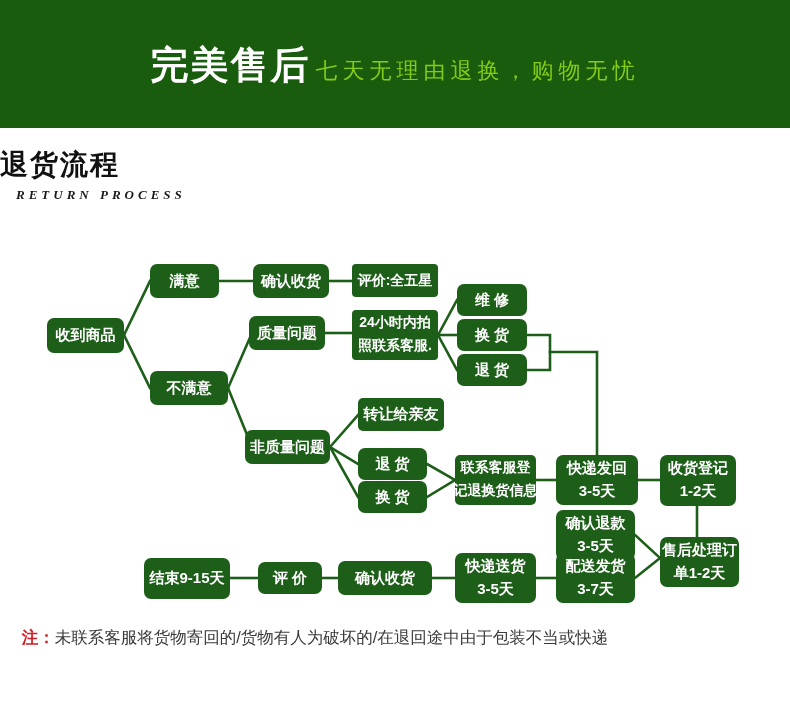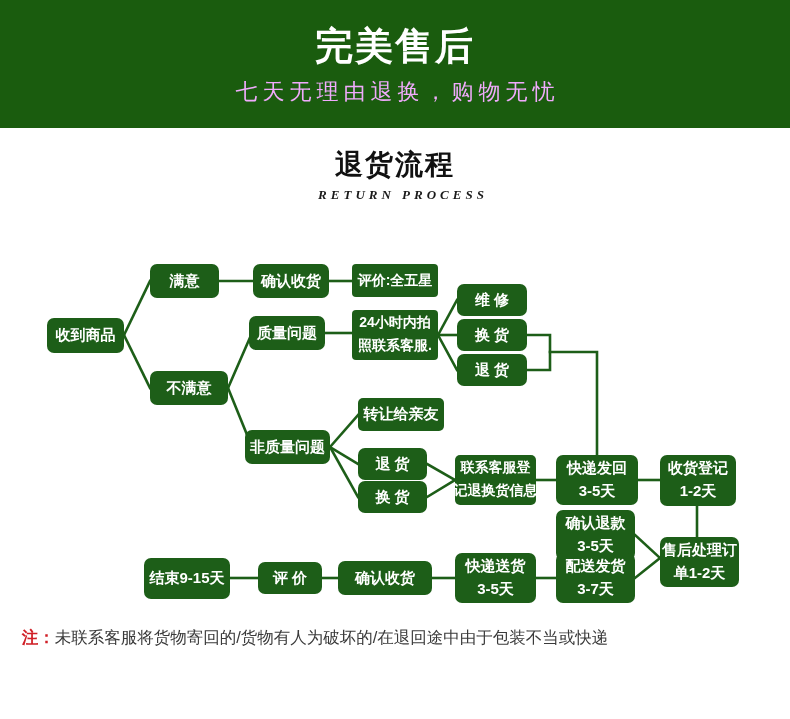--- a/index.html
+++ b/index.html
@@ -14,44 +14,43 @@
     overflow: hidden;
     position: relative;
   }
 
   
   .banner {
     width: 790px;
     height: 128px;
     background: #1a5c0e;
     display: flex;
-    flex-direction: column;
+    flex-direction: row;
     align-items: center;
     justify-content: center;
     box-sizing: border-box;
     padding-top: 4px;
   }
   .banner-title {
     color: #ffffff;
     font-size: 38px;
     font-weight: bold;
     letter-spacing: 2px;
     line-height: 1.15;
   }
   .banner-sub {
-    color: #f0abfc;
+    color: #84cc16;
     font-size: 22px;
     letter-spacing: 5px;
     margin-top: 9px;
     padding-left: 5px;
   }
 
   
   .section-head {
-    text-align: center;
     margin-top: 22px;
   }
   .section-title {
     font-size: 28px;
     font-weight: bold;
     color: #111111;
     letter-spacing: 2px;
     line-height: 1.1;
   }
   .section-sub {

